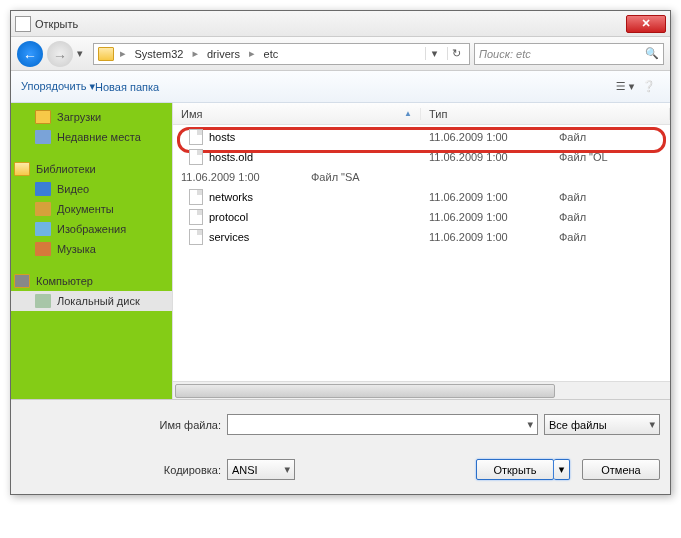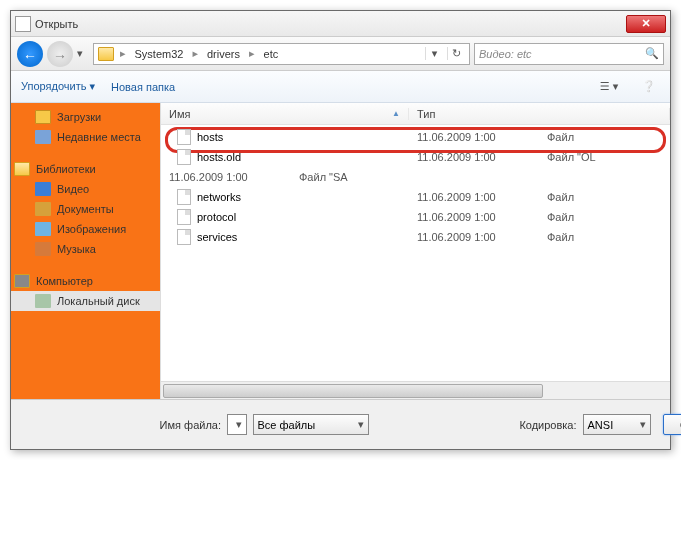--- a/index.html
+++ b/index.html
@@ -16,26 +16,26 @@
 .navdrop{width:12px;color:#555}
 .addrbar{flex:1;height:22px;border:1px solid #aaa;background:#fff;display:flex;align-items:center;padding:0 4px;gap:4px}
 .addrbar .folder-icon{width:16px;height:14px;background:linear-gradient(#ffe9a8,#f7c948);border:1px solid #d4a020;border-radius:1px}
 .addrbar .crumb{color:#333;padding:0 3px}
 .addrbar .sep{color:#888;padding:0 2px}
 .addrbar .spacer{flex:1}
 .addrbar .addrbtn{width:18px;text-align:center;color:#555;border-left:1px solid #ddd}
 .searchbox{width:190px;height:22px;border:1px solid #aaa;background:#fff;display:flex;align-items:center;padding:0 4px}
 .searchbox .ph{color:#888;font-style:italic;flex:1}
 .searchbox .mag{color:#06c}
-.toolbar{height:32px;background:linear-gradient(#fbfdff,#eef3f9);display:flex;align-items:center;padding:0 10px;gap:16px;border-bottom:1px solid #d4dde8}
+.toolbar{height:32px;background:linear-gradient(#fbfdff,#eef3f9);display:flex;align-items:center;padding:0 10px;border-bottom:1px solid #d4dde8}
 .toolbar .tbtn{color:#1a5a9e}
 .toolbar .spacer{flex:1}
 .toolbar .viewbtn{color:#555;padding:0 4px}
 .body{display:flex;height:296px}
-.sidebar{width:150px;background:#f97316;border-right:1px solid #ddd;overflow:auto;padding:4px 0}
+.sidebar{width:162px;background:#84cc16;border-right:1px solid #ddd;overflow:auto;padding:4px 0}
 .sidebar .item{display:flex;align-items:center;height:20px;padding:0 6px 0 24px;gap:6px;color:#333}
 .sidebar .item.selected{background:#e5e5e5}
 .sidebar .item .ico{width:16px;height:14px;border-radius:1px}
 .sidebar .item.lib{padding-left:3px;font-weight:normal}
 .sidebar .item.lib .ico{background:linear-gradient(#ffe9a8,#f7c948);border:1px solid #d4a020}
 .filepane{flex:1;display:flex;flex-direction:column;background:#fff}
 .colhead{height:22px;background:linear-gradient(#fdfdfd,#f1f1f1);display:flex;align-items:center;border-bottom:1px solid #e2e2e2}
 .colhead .col{padding:0 8px;color:#444;border-right:1px solid #e8e8e8;display:flex;align-items:center;gap:4px}
 .colhead .col.name{width:248px}
 .colhead .col.date{width:130px}
@@ -44,21 +44,21 @@
 .filelist{flex:1;overflow:hidden;position:relative}
 .highlight-ring{position:absolute;left:4px;right:4px;top:2px;height:26px;border:3px solid #d93025;border-radius:12px;pointer-events:none}
 .filerow{display:flex;align-items:center;height:20px;padding:4px 0 8px 0}
 .filerow .cname{width:248px;display:flex;align-items:center;gap:6px;padding-left:16px}
 .filerow .fico{width:14px;height:16px;background:#fff;border:1px solid #bbb;position:relative}
 .filerow .fico:after{content:"";position:absolute;top:0;right:0;width:5px;height:5px;background:#ddd}
 .filerow .cdate{width:130px;color:#555;padding-left:8px}
 .filerow .ctype{flex:1;color:#555;padding-left:8px}
 .hscroll{height:18px;background:#f0f0f0;border-top:1px solid #ddd;display:flex;align-items:center}
 .hscroll .thumb{height:14px;width:380px;margin-left:2px;background:linear-gradient(#eaeaea,#cdcdcd);border:1px solid #aaa;border-radius:2px}
-.bottom{background:#f0f0f0;border-top:1px solid #ccc;padding:14px 10px 14px 10px;display:flex;flex-direction:row;gap:8px}
+.bottom{background:#f0f0f0;border-top:1px solid #ccc;padding:14px 10px 14px 10px;display:flex;flex-direction:column;gap:24px}
 .brow{display:flex;align-items:center;gap:6px}
 .brow .lbl{width:200px;text-align:right;color:#333}
 .brow .combo{height:21px;border:1px solid #888;background:#fff;display:flex;align-items:center;padding:0 4px}
 .brow .combo.fn{flex:1}
 .brow .combo .arrow{margin-left:auto;color:#555;padding-left:4px}
 .brow .combo.filt{width:116px;background:linear-gradient(#fdfdfd,#e8e8e8)}
 .brow .combo.enc{width:68px;background:linear-gradient(#fdfdfd,#e8e8e8)}
 .brow .btn{height:21px;border:1px solid #888;background:linear-gradient(#fdfdfd,#e8e8e8);display:flex;align-items:center;justify-content:center;border-radius:2px}
 .brow .btn.open{width:78px;border:1px solid #2a6fc9;box-shadow:0 0 2px #6aa8ff}
 .brow .btn.opendrop{width:16px;border:1px solid #2a6fc9;border-left:none;box-shadow:0 0 2px #6aa8ff}
@@ -84,21 +84,21 @@
       <span class="crumb">System32</span>
       <span class="sep">▸</span>
       <span class="crumb">drivers</span>
       <span class="sep">▸</span>
       <span class="crumb">etc</span>
       <div class="spacer"></div>
       <div class="addrbtn">▾</div>
       <div class="addrbtn">↻</div>
     </div>
     <div class="searchbox">
-      <span class="ph">Видео: etc</span>
+      <span class="ph">Поиск: etc</span>
       <span class="mag">🔍</span>
     </div>
   </div>
 
   <div class="toolbar">
     <span class="tbtn">Упорядочить ▾</span>
     <span class="tbtn">Новая папка</span>
     <div class="spacer"></div>
     <span class="viewbtn">☰ ▾</span>
     <span class="viewbtn" style="color:#2a6fc9">❔</span>

